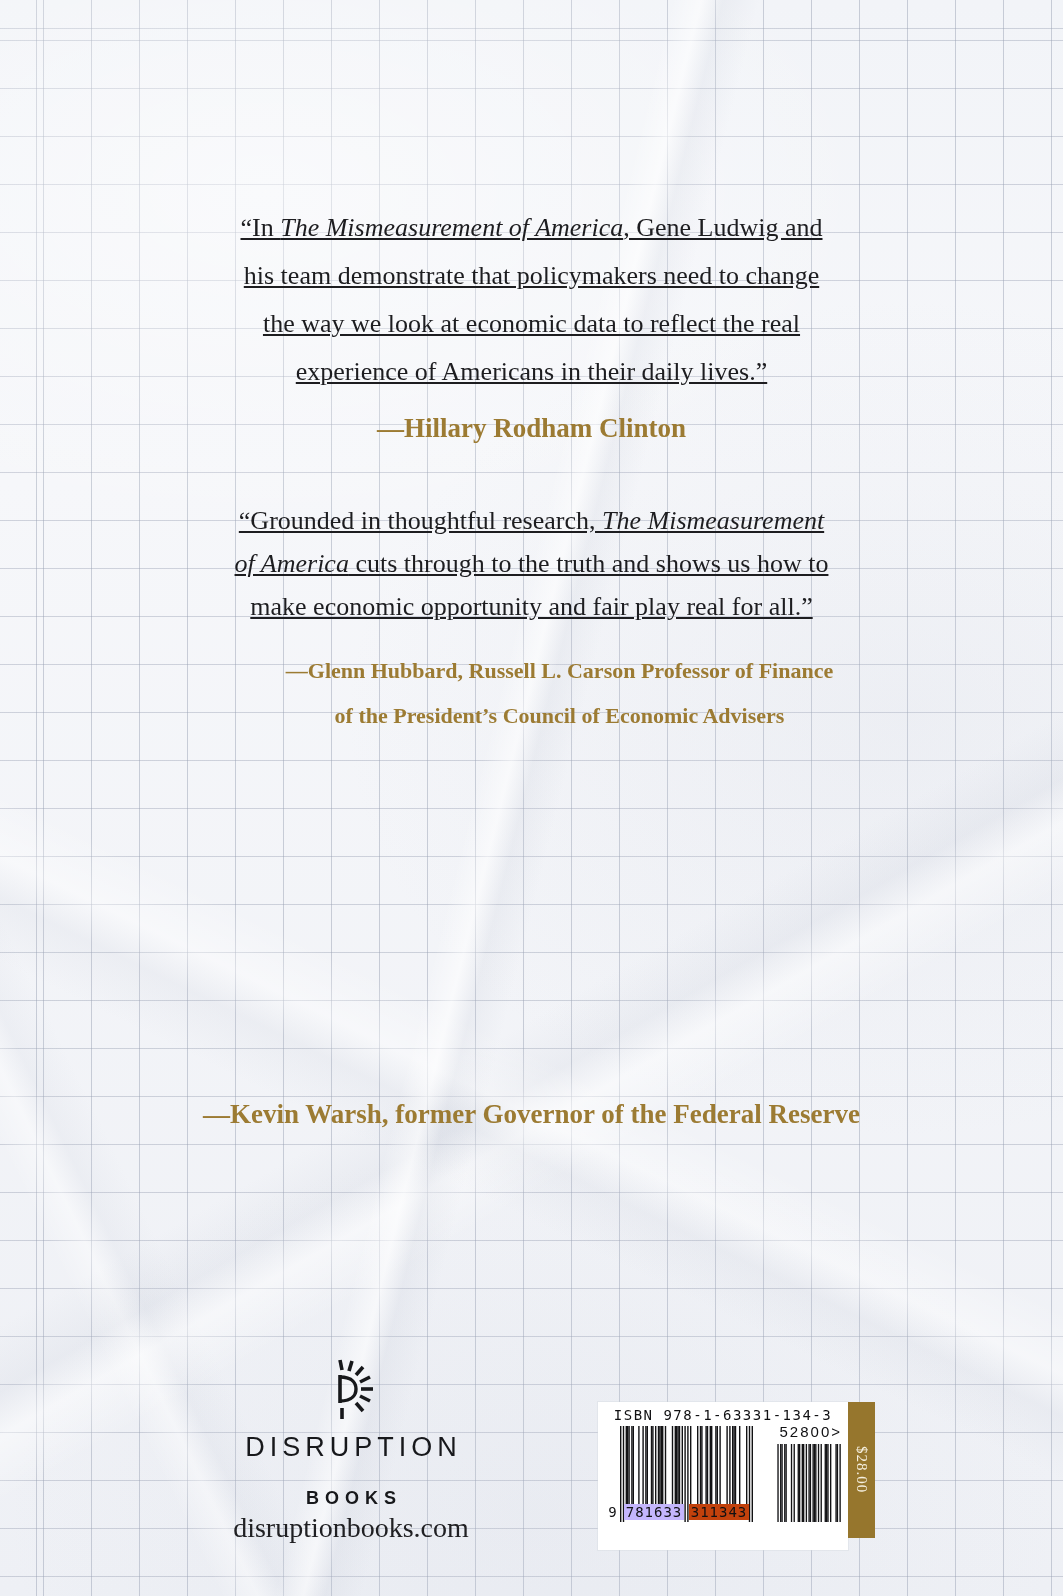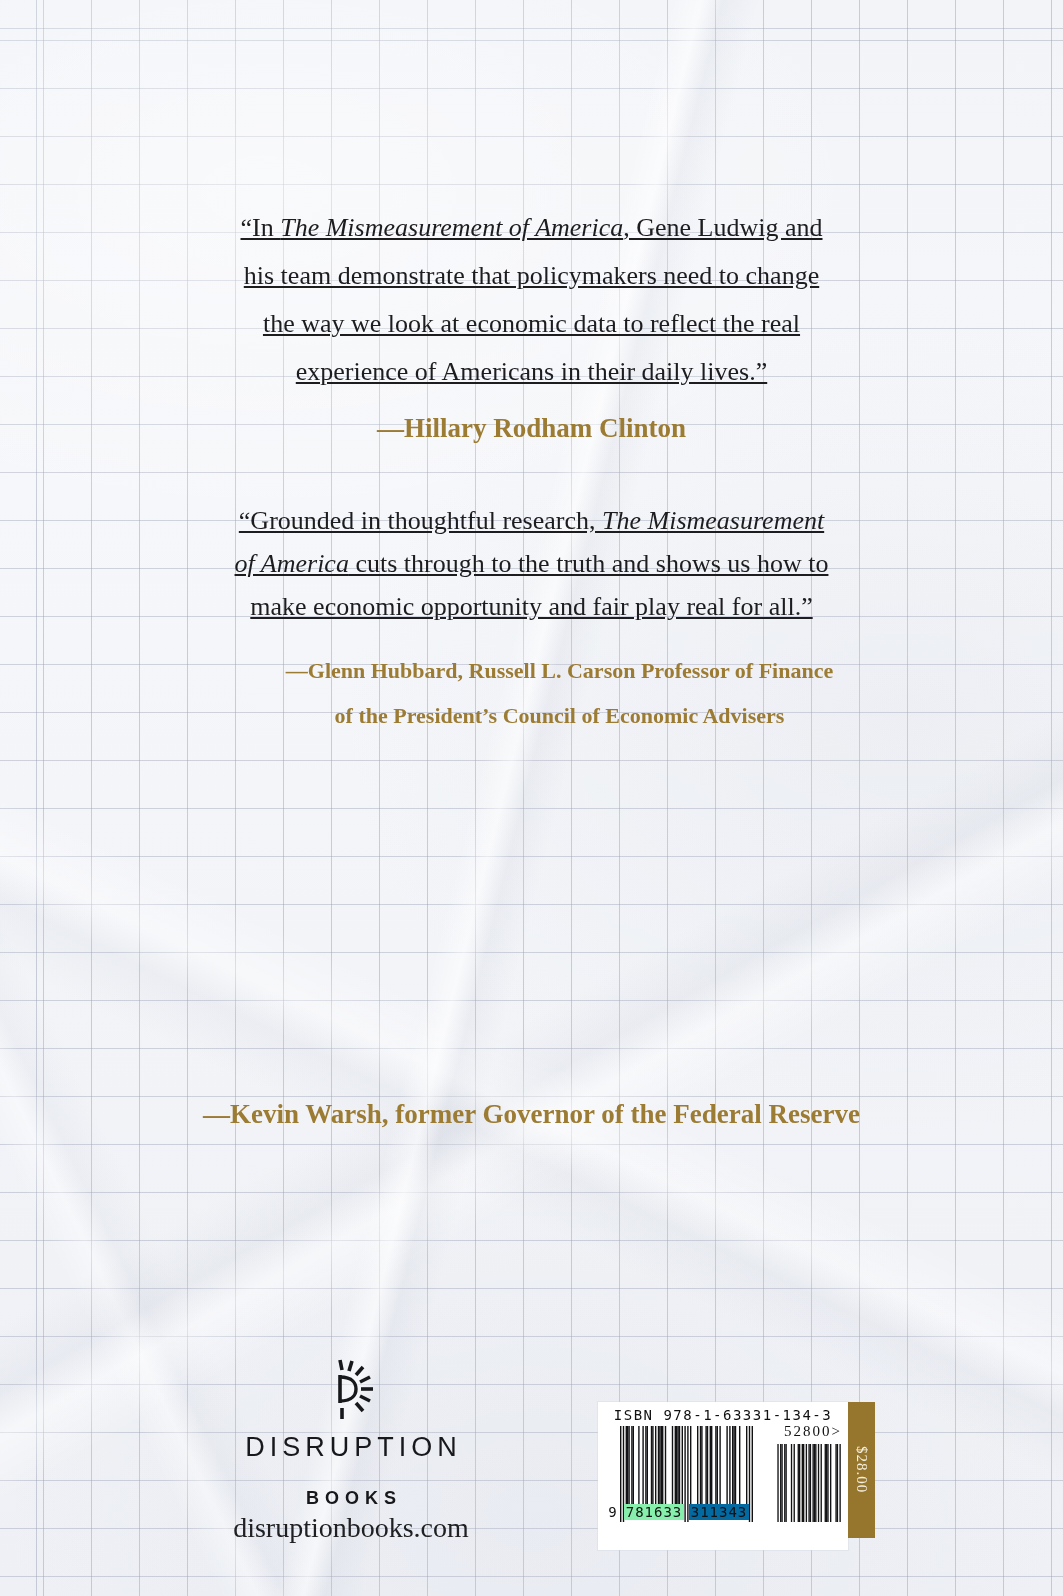--- a/index.html
+++ b/index.html
@@ -51,25 +51,25 @@
     box-shadow:0 0 0 1px rgba(210,214,222,.35);}
   .bc-isbn{font-size:14px;letter-spacing:1.5px;text-align:center;color:#101012;
     font-family:"DejaVu Sans Mono","Liberation Mono",monospace;}
   .bc-body{position:relative;height:108px;margin-top:3px;}
   .bc-main{position:absolute;left:14px;top:0;width:133px;height:108px;}
   .bc-main svg,.bc-supp svg{display:block;}
   .bc-main svg rect,.bc-supp svg rect{fill:#121214;}
   .bc-digits span{position:absolute;top:78px;font-size:14px;color:#101012;
     font-family:"DejaVu Sans Mono","Liberation Mono",monospace;letter-spacing:1px;text-align:center;}
   .bc-d9{left:-14px;width:14px;}
-  .bc-dleft{left:4px;width:60px;background:#86efac;}
-  .bc-dright{left:69px;width:60px;background:#0369a1;}
+  .bc-dleft{left:4px;width:60px;background:#c4b5fd;}
+  .bc-dright{left:69px;width:60px;background:#c2410c;}
   .bc-supp{position:absolute;left:170px;top:0;width:64px;}
   .bc-supp-num{position:absolute;right:-2px;top:-3px;white-space:nowrap;font-size:15px;
-    letter-spacing:2px;color:#101012;font-family:Liberation Serif, serif;}
+    letter-spacing:2px;color:#101012;font-family:Liberation Sans, sans-serif;}
   .bc-supp svg{margin-top:18px;}
   .bc-price{width:27px;height:136px;background:#96762d;display:flex;align-items:center;justify-content:center;}
   .bc-price span{writing-mode:vertical-rl;color:#f5efdf;font-size:15px;letter-spacing:1px;
     font-family:"Liberation Serif","DejaVu Serif",serif;}
 </style>
 </head>
 <body>
 
 <div class="page">
 

